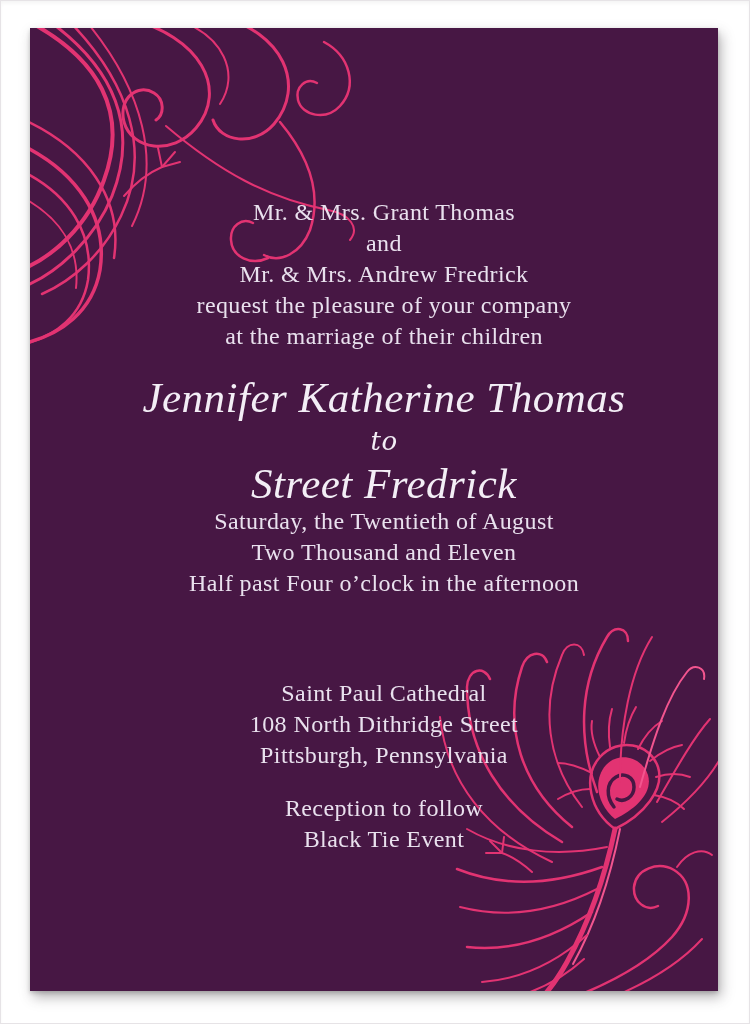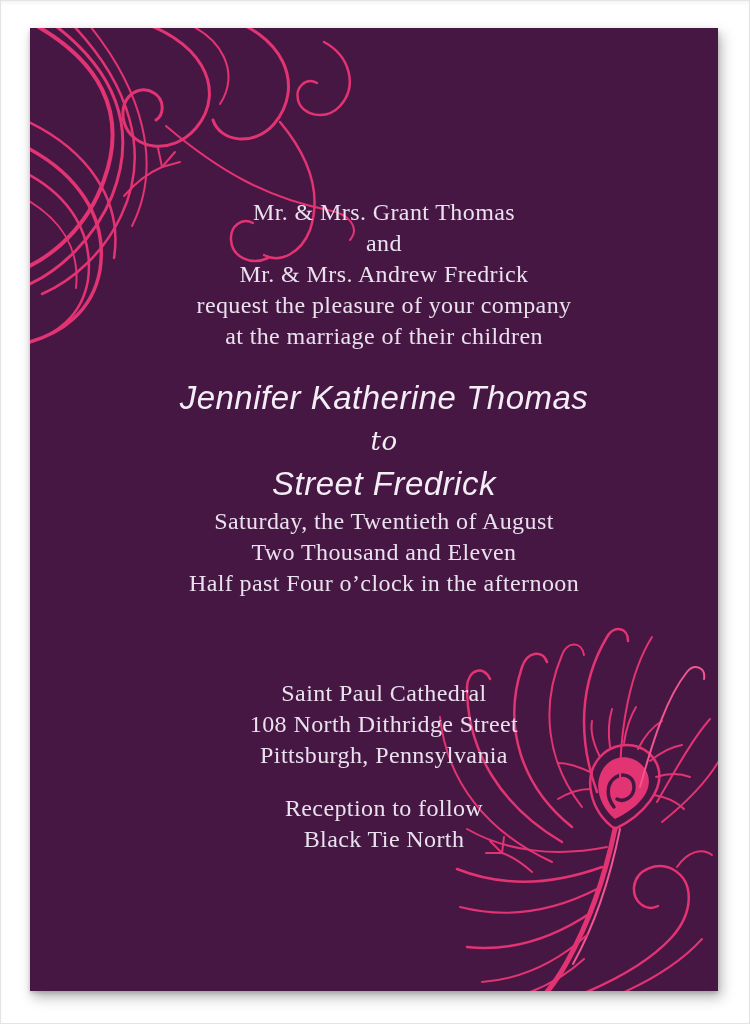--- a/index.html
+++ b/index.html
@@ -28,22 +28,22 @@
   .orn path.br1{stroke:var(--pink_bright);}
   .orn path.fillpink{fill:var(--pink);stroke:none;}
   .orn path.bgline{stroke:var(--card_bg);}
   .block{
     position:absolute;left:0;right:0;text-align:center;
     color:var(--text);font-size:24px;line-height:31px;letter-spacing:.4px;
   }
   .block div{white-space:nowrap;margin-left:20px;}
   .block.script{color:var(--script_text);}
   .script .name{
-    font-family:Liberation Sans, sans-serif;font-style:italic;
-    font-size:33px;line-height:44px;letter-spacing:.5px;
+    font-family:Liberation Serif, serif;font-style:italic;
+    font-size:43px;line-height:44px;letter-spacing:.5px;
   }
   .script .to{
     font-family:"DejaVu Serif",serif;font-style:italic;
     font-size:26px;line-height:42px;
   }
   #hosts{top:169px;}
   #couple{top:348px;}
   #datetime{top:478px;}
   #venue{top:650px;}
   #notes{top:765px;}
@@ -143,17 +143,17 @@
     </div>
 
     <div class="block" id="venue">
       <div>Saint Paul Cathedral</div>
       <div>108 North Dithridge Street</div>
       <div>Pittsburgh, Pennsylvania</div>
     </div>
 
     <div class="block" id="notes">
       <div>Reception to follow</div>
-      <div>Black Tie North</div>
+      <div>Black Tie Event</div>
     </div>
 
   </div>
 </div>
 
 </body></html>

